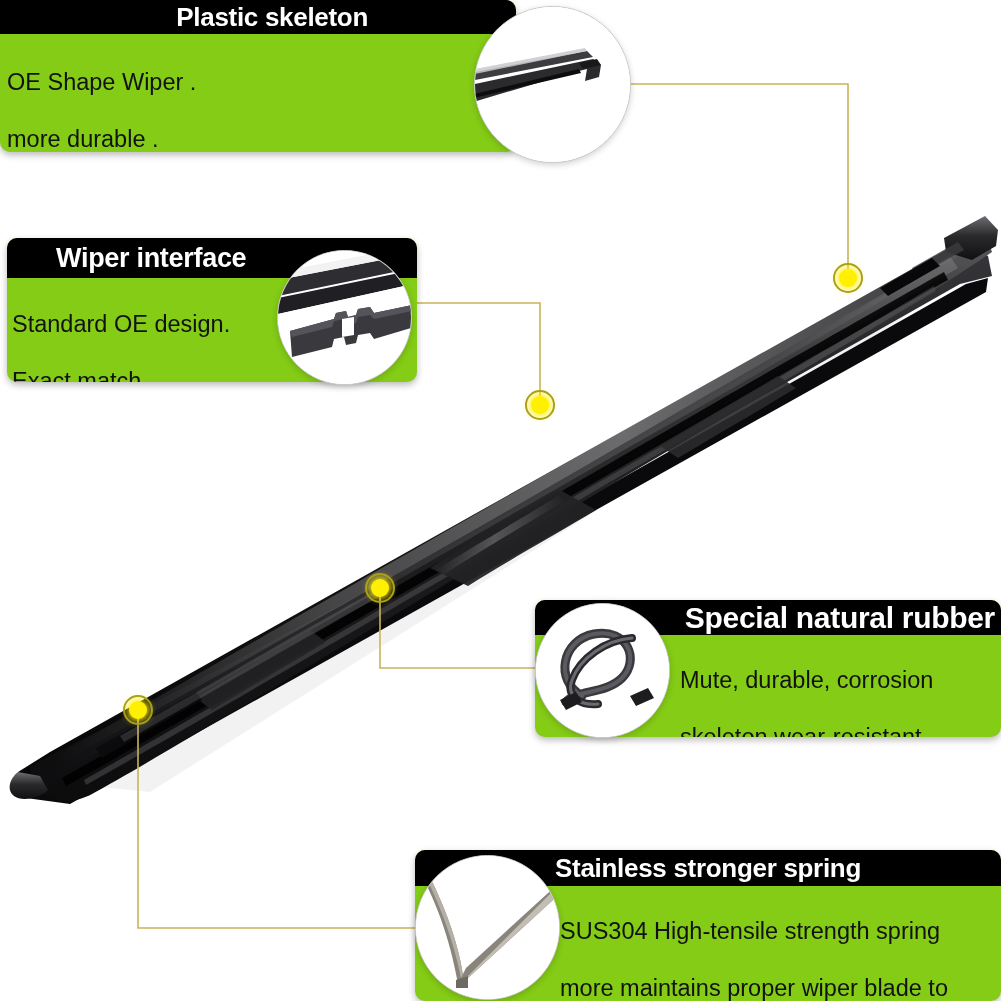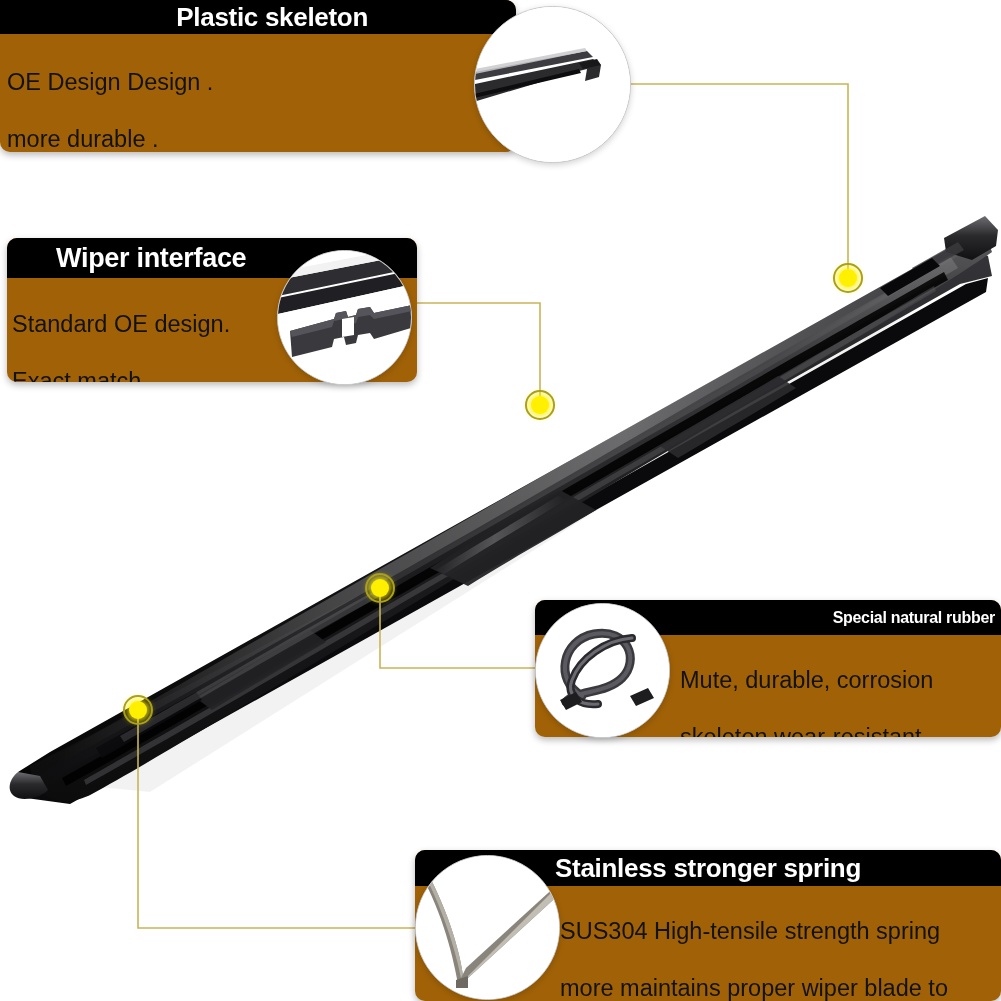--- a/index.html
+++ b/index.html
@@ -24,21 +24,21 @@
     left: 0;
     top: 180px;
     width: 1001px;
     height: 640px;
     pointer-events: none;
   }
 
   
   .callout {
     position: absolute;
-    background: #a16207;
+    background: #84cc16;
     border-radius: 10px;
     box-shadow: 0 3px 7px rgba(0,0,0,0.28);
     overflow: hidden;
   }
   .callout-header {
     background: #000000;
     color: #ffffff;
     font-weight: bold;
     letter-spacing: -0.3px;
     white-space: nowrap;
@@ -99,21 +99,21 @@
     left: 535px;
     top: 600px;
     width: 466px;
     height: 137px;
   }
   #card-rubber .callout-header {
     height: 35px;
     justify-content: flex-end;
     padding-right: 6px;
     padding-left: 140px;
-    font-size: 16px;
+    font-size: 30px;
   }
   #card-rubber .callout-body {
     padding: 2px 0 0 145px;
     font-size: 23.5px;
     line-height: 28.5px;
   }
 
   
   #card-spring {
     left: 415px;
@@ -287,21 +287,21 @@
   </div>
   <div class="marker" style="left:123px; top:695px; width:30px; height:30px; border:2px solid #9a8f1e;">
     <span class="dot" style="width:18px; height:18px;"></span>
   </div>
 
   <div class="callout" id="card-plastic">
     <div class="callout-header">
       <span>Plastic skeleton</span>
     </div>
     <div class="callout-body">
-      <div>OE Design Design .</div>
+      <div>OE Shape Wiper .</div>
       <div>more durable .</div>
       
       
     </div>
   </div>
 
   <div class="inset" id="inset-plastic">
     <svg viewBox="0 0 155 155" width="155" height="155">
       <rect x="0" y="0" width="155" height="155" fill="#ffffff"></rect>
       <path d="M -5 78 L 118 52 L 126 58 L 124 70 L 110 74 L 112 62 L 96 66 L -5 96 Z" fill="#2b2b2e"></path>

